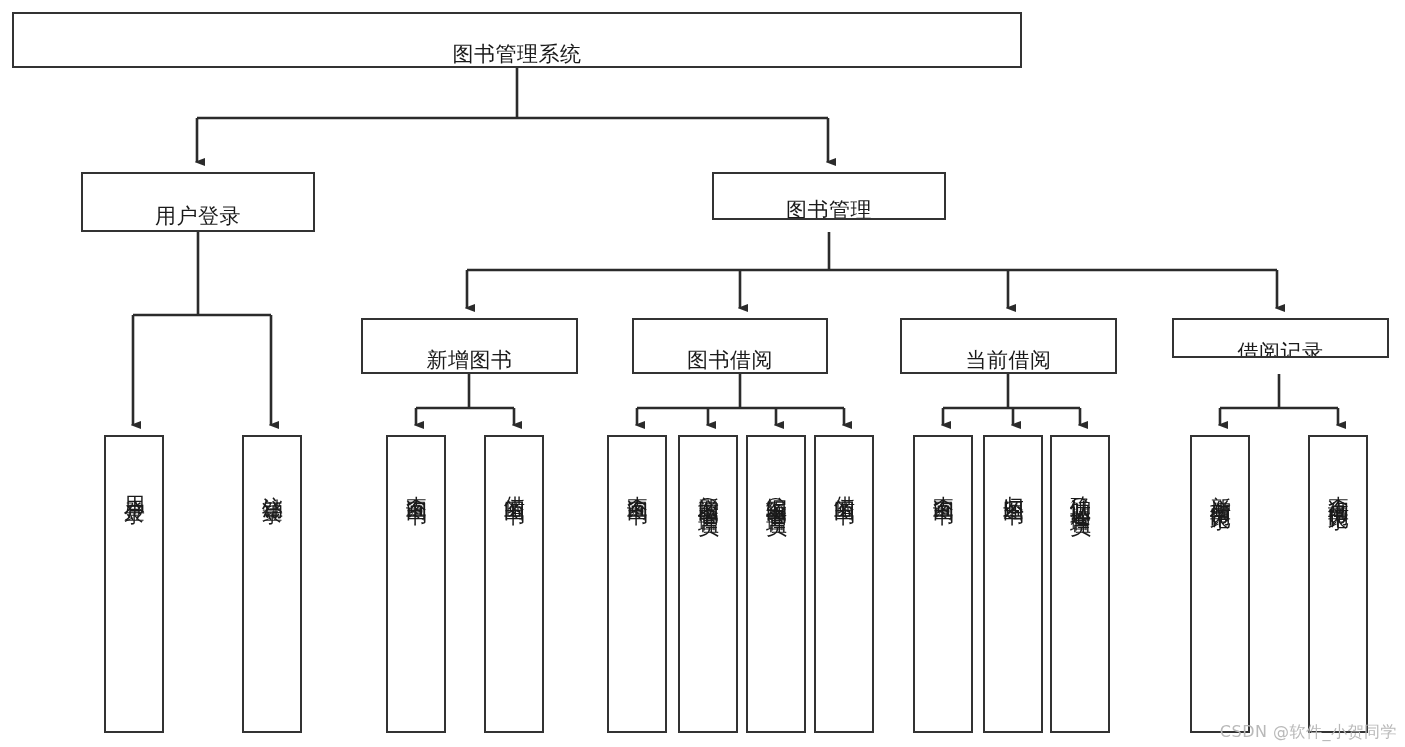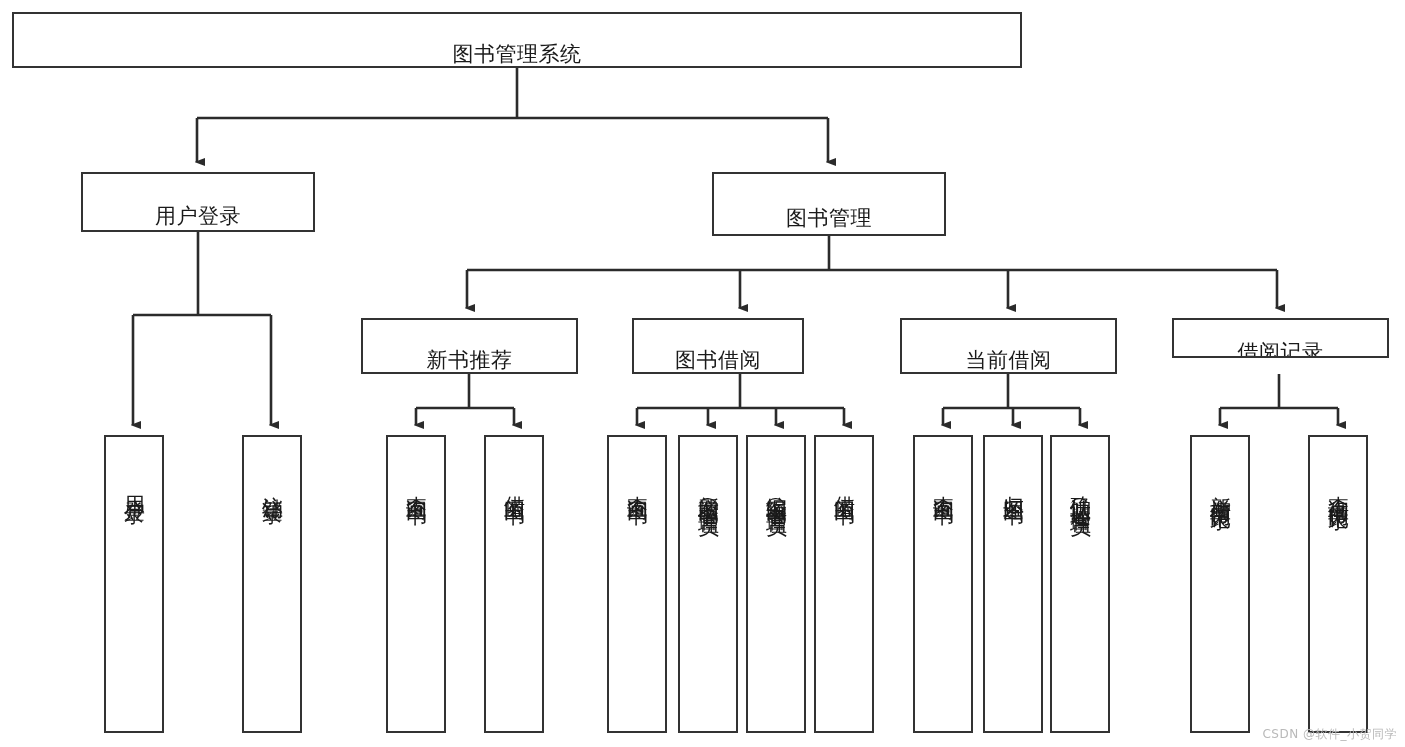--- a/index.html
+++ b/index.html
@@ -56,21 +56,21 @@
     writing-mode: vertical-rl;
     text-orientation: upright;
     font-size: 21px;
     letter-spacing: 3px;
     line-height: 1;
   }
   .watermark {
     position: absolute;
     right: 8px;
     bottom: 4px;
-    font-size: 12px;
+    font-size: 16px;
     color: #b9b9b9;
     letter-spacing: 0.5px;
     white-space: nowrap;
     margin-top: 40px;
   }
 </style>
 </head>
 <body>
 
 <div id="canvas">
@@ -139,28 +139,28 @@
     </g>
   </svg>
 
   <div class="node horiz" style="left:12px; top:12px; width:1010px; height:56px;">
     <span class="label">图书管理系统</span>
   </div>
 
   <div class="node horiz" style="left:81px; top:172px; width:234px; height:60px;">
     <span class="label">用户登录</span>
   </div>
-  <div class="node horiz" style="left:712px; top:172px; width:234px; height:64px;">
+  <div class="node horiz" style="left:712px; top:172px; width:234px; height:48px;">
     <span class="label">图书管理</span>
   </div>
 
   <div class="node horiz" style="left:361px; top:318px; width:217px; height:56px;">
-    <span class="label">新书推荐</span>
-  </div>
-  <div class="node horiz" style="left:632px; top:318px; width:172px; height:56px;">
+    <span class="label">新增图书</span>
+  </div>
+  <div class="node horiz" style="left:632px; top:318px; width:196px; height:56px;">
     <span class="label">图书借阅</span>
   </div>
   <div class="node horiz" style="left:900px; top:318px; width:217px; height:56px;align-items:center;">
     <span class="label">当前借阅</span>
   </div>
   <div class="node horiz" style="left:1172px; top:318px; width:217px; height:40px;">
     <span class="label">借阅记录</span>
   </div>
 
   <div class="node vert" style="left:104px; top:435px; width:60px; height:298px;">

